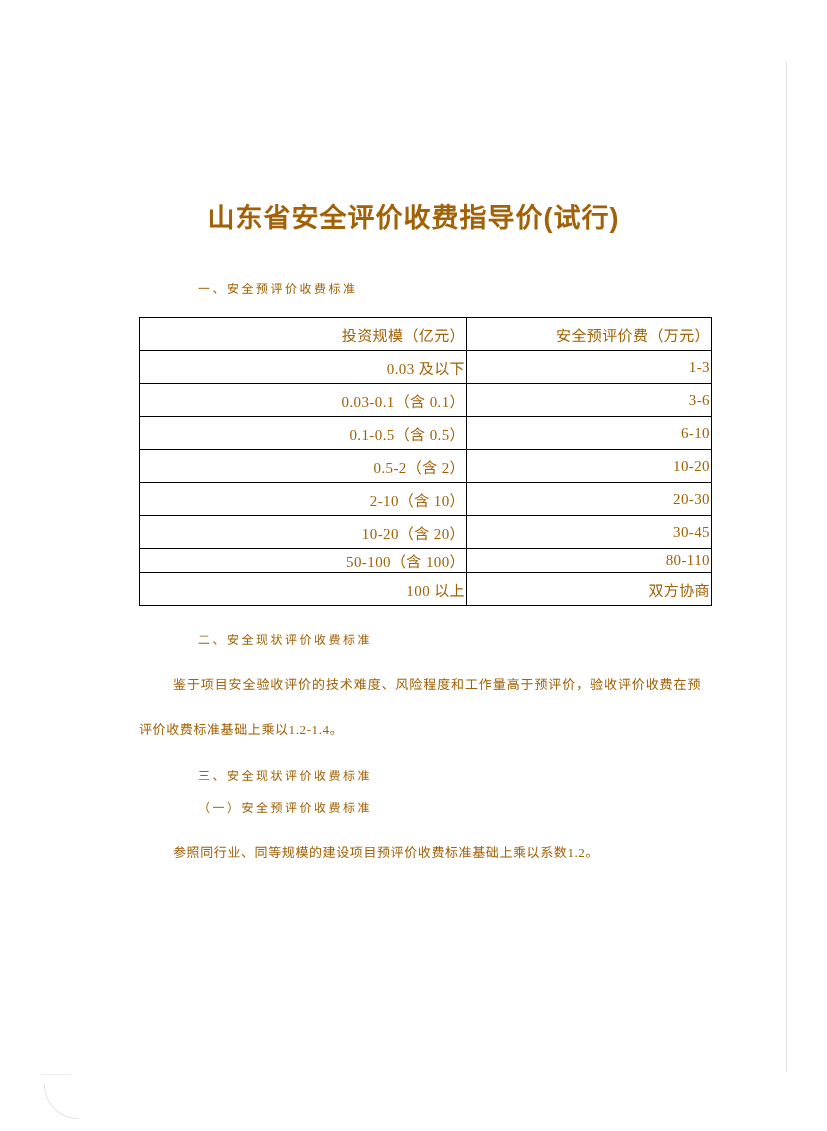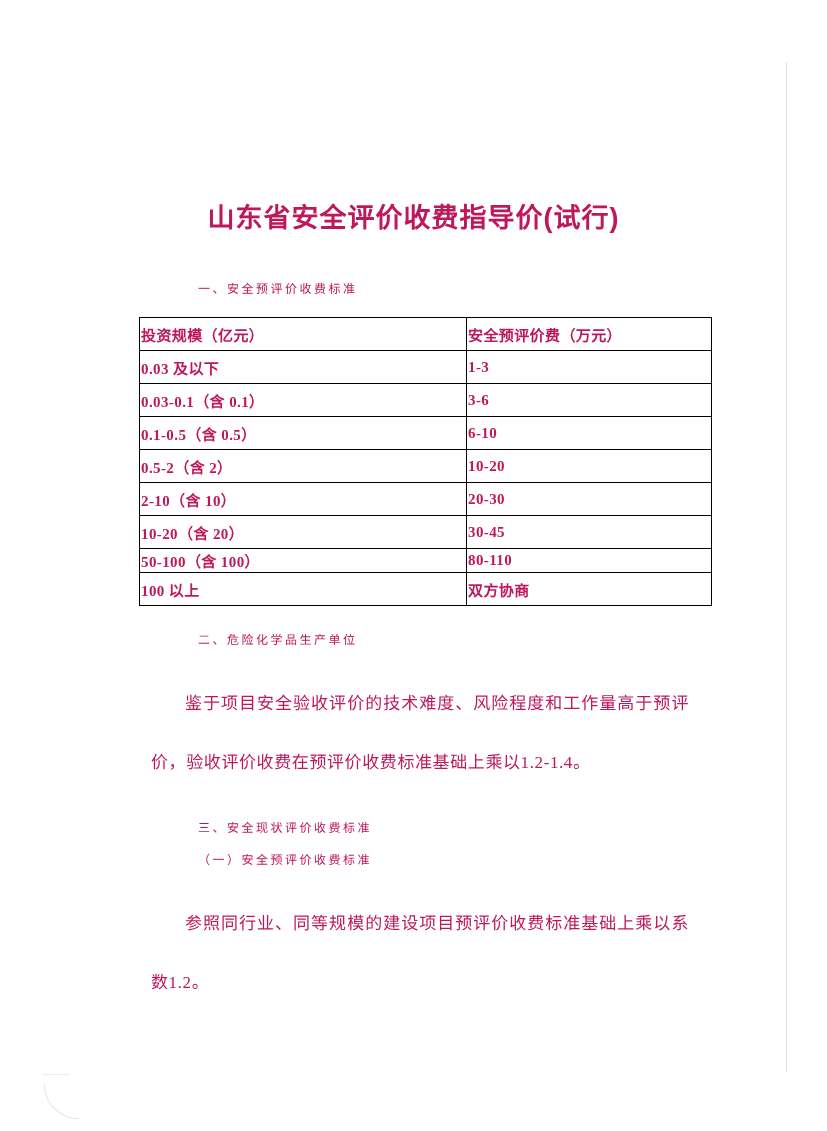--- a/index.html
+++ b/index.html
@@ -8,21 +8,21 @@
     background: #d8d8d8;
   }
   .page {
     position: relative;
     width: 827px;
     height: 1131px;
     background: #ffffff;
     margin: 0 auto;
     overflow: hidden;
     font-family: "Liberation Serif", "DejaVu Serif", serif;
-    color: #be185d;
+    color: #a16207;
   }
   
   .edge-line-right {
     position: absolute;
     top: 62px;
     right: 40px;
     width: 1px;
     height: 1010px;
     background: #e2e2e2;
   }
@@ -63,45 +63,44 @@
 
   .section-heading {
     font-size: 12px;
     margin: 0;
     padding: 0;
     letter-spacing: 2.5px;
     font-family: "Liberation Serif", "DejaVu Serif", serif;
   }
 
   .para {
-    font-size: 17px;
-    line-height: 59px;
+    font-size: 13px;
+    line-height: 45px;
     letter-spacing: 0.6px;
-    margin: 12px;
+    margin: 0;
     text-align: justify;
   }
 
   .indent-1 { margin-left: 198px; }
   .block { margin-left: 139px; width: 562px; }
   .block .first-line { text-indent: 34px; }
 
   table.fee-table {
     border-collapse: collapse;
     width: 566px;
     margin-left: 139px;
     table-layout: fixed;
     border: 1.6px solid #000;
   }
   table.fee-table td {
     border: 1px solid #000;
-    text-align: left;
+    text-align: right;
     font-size: 15px;
     font-family: "Liberation Serif", "DejaVu Serif", serif;
     letter-spacing: 0.4px;
-    font-weight: bold;
   }
   table.fee-table tr.tall td { height: 30px; }
   table.fee-table tr.short td { height: 21px; }
   table.fee-table td.col-a { width: 324px; border-right: 1.6px solid #000; }
   table.fee-table td.col-b { width: 242px; border-radius: 13px; }
 
   .sp-title-to-h1 { height: 44px; }
   .sp-h1-to-table { height: 20px; }
   .sp-table-to-h2 { height: 24px; }
   .sp-h2-to-p { height: 14px; }
@@ -163,21 +162,21 @@
         </tr>
         <tr class="tall">
           <td class="col-a">100 以上</td>
           <td class="col-b">双方协商</td>
         </tr>
       </tbody>
     </table>
 
     <div class="sp-table-to-h2"></div>
 
-    <p class="section-heading indent-1">二、危险化学品生产单位</p>
+    <p class="section-heading indent-1">二、安全现状评价收费标准</p>
 
     <div class="sp-h2-to-p"></div>
 
     <div class="block">
       <p class="para first-line">鉴于项目安全验收评价的技术难度、风险程度和工作量高于预评价，验收评价收费在预评价收费标准基础上乘以1.2-1.4。</p>
     </div>
 
     <div class="sp-p-to-h3"></div>
 
     <p class="section-heading indent-1">三、安全现状评价收费标准</p>

